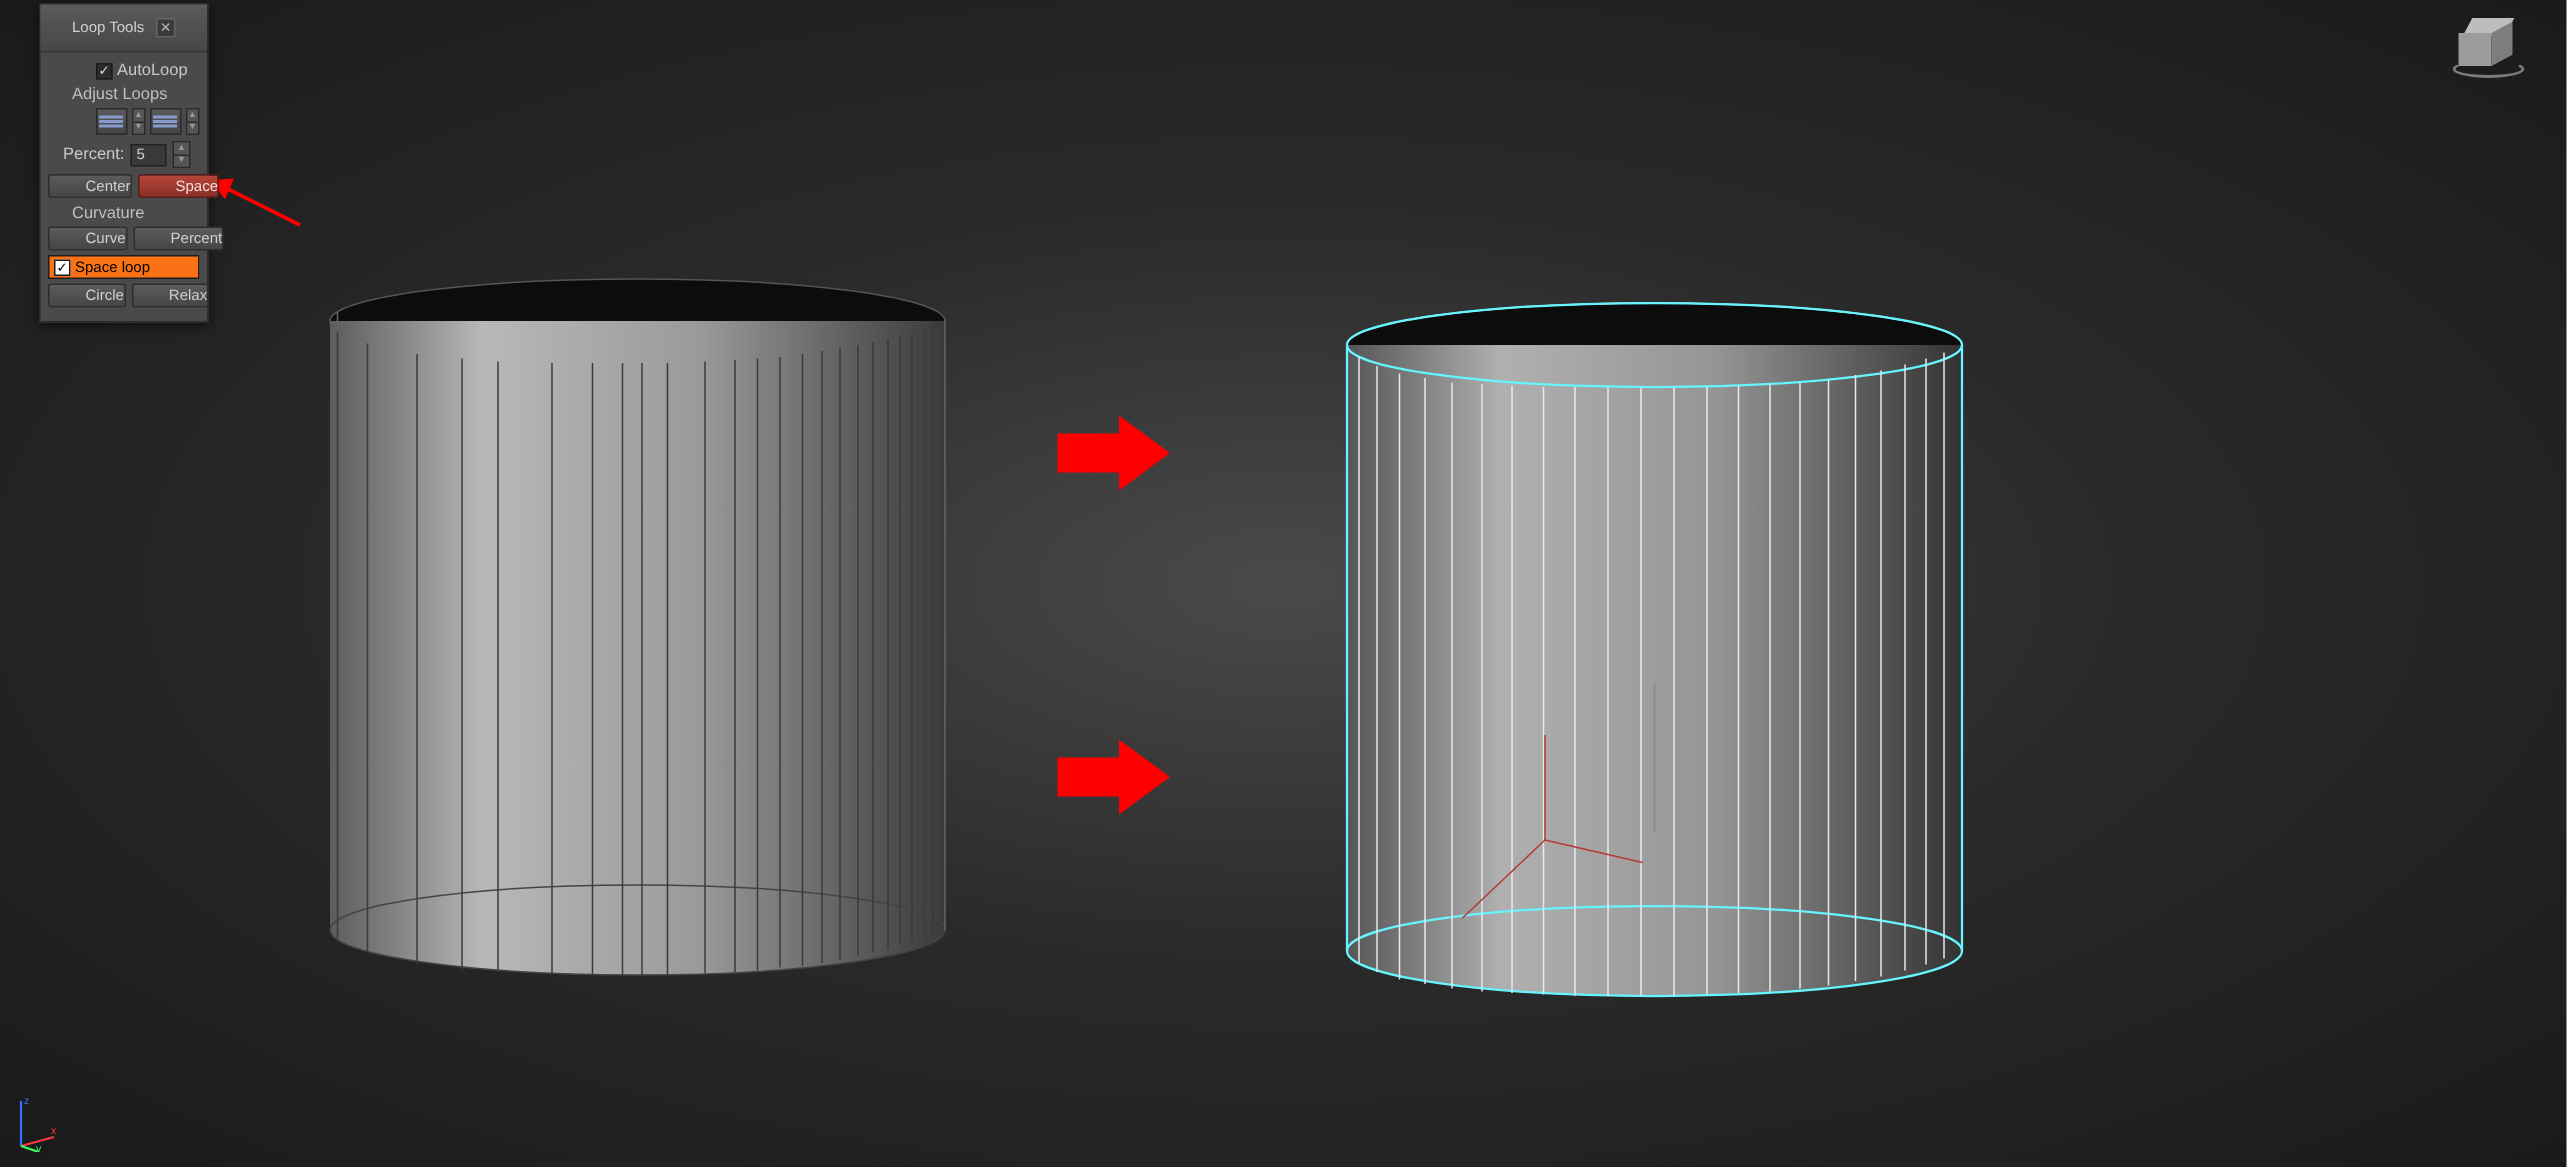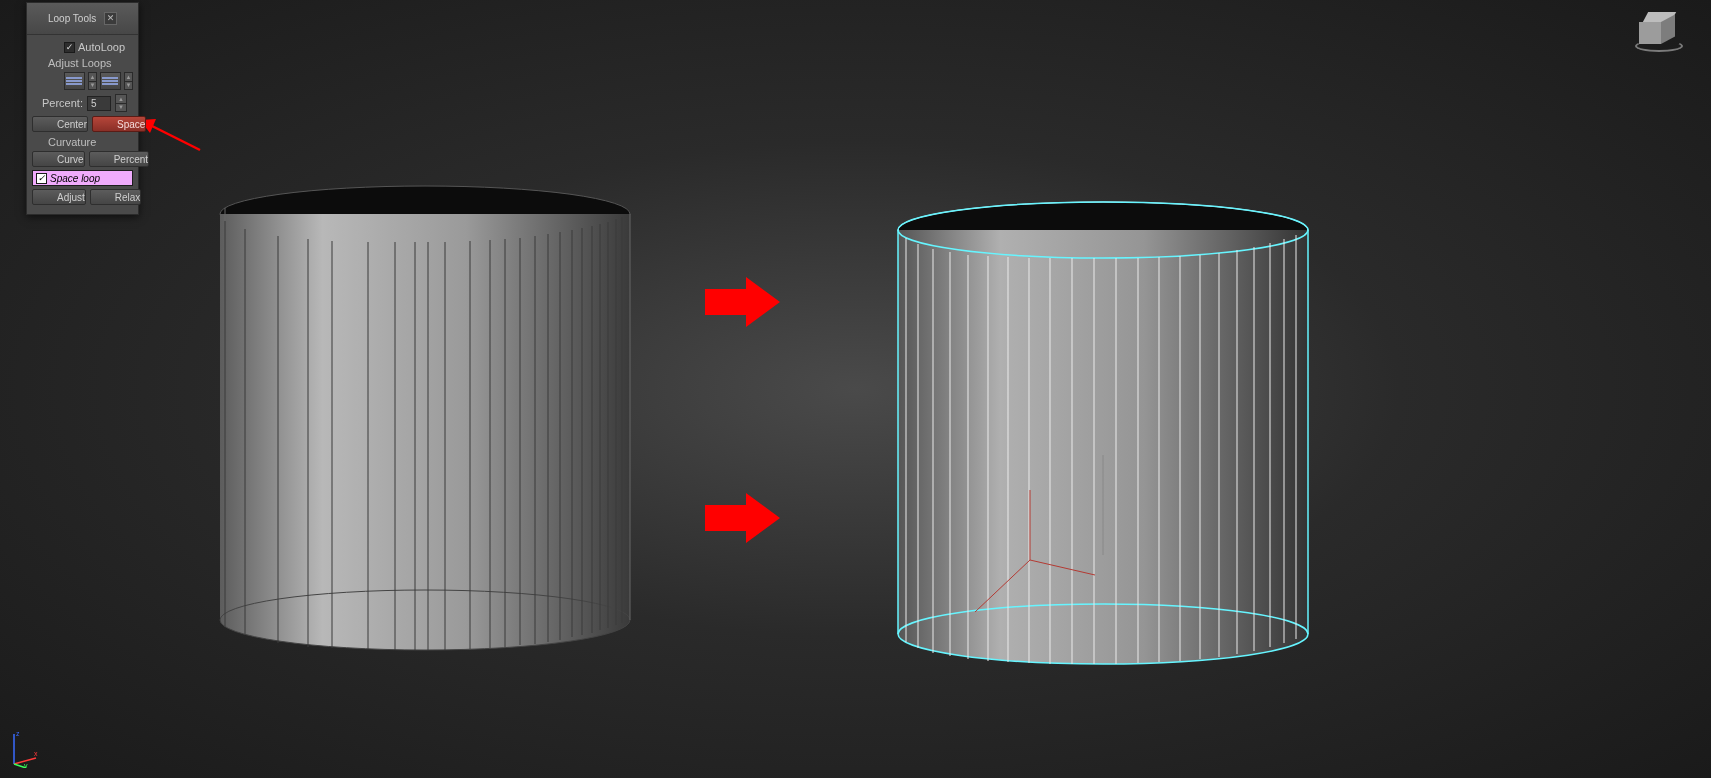--- a/index.html
+++ b/index.html
@@ -61,22 +61,22 @@
   .btn {
     height:16px; border:1px solid #2e2e2e; border-radius:2px;
     background:linear-gradient(#5c5c5c,#454545);
     color:#cfcfcf; font-size:10px; display:flex; align-items:center;
     justify-content:center; cursor:pointer; flex:1;padding-left:24px;
   }
   .btn.active { background:linear-gradient(#b6463a,#8a2f27); color:#f5dada; border-color:#5a1c16; }
   .btn-row { display:flex; gap:4px; margin:3px 0; }
 
   .white-field {
-    background:#f0abfc; border:1px solid #1d1d1d; height:16px;
-    display:flex; align-items:center; gap:3px; padding:0 3px; margin:3px 0;font-style:italic;
+    background:#f97316; border:1px solid #1d1d1d; height:16px;
+    display:flex; align-items:center; gap:3px; padding:0 3px; margin:3px 0;
   }
   .white-field .checkbox { background:#fff; }
   .white-field .checkbox.checked::after { color:#000; }
   .white-field span.lbl { color:#000; font-size:10px; }
 
   
   .viewcube {
     position:absolute; right:22px; top:12px; width:60px; height:48px;
     display:flex; flex-direction:column; align-items:center; gap:2px;
   }
@@ -273,21 +273,21 @@
       <div class="btn">Curve</div>
       <div class="btn">Percent</div>
     </div>
 
     <div class="white-field">
       <span class="checkbox checked"></span>
       <span class="lbl">Space loop</span>
     </div>
 
     <div class="btn-row">
-      <div class="btn">Adjust</div>
+      <div class="btn">Circle</div>
       <div class="btn">Relax</div>
     </div>
   </div>
 </div>
 
 <div class="viewcube">
   <div class="cube">
     <div class="top"></div>
       <div class="front"></div>
       <div class="side"></div>

